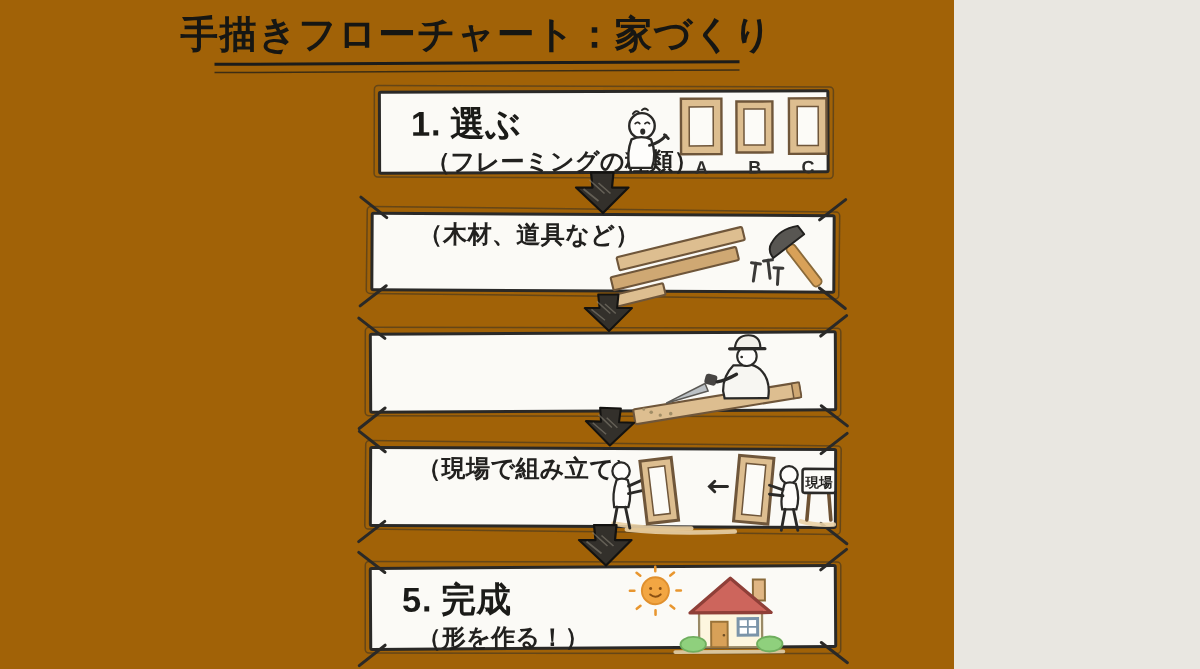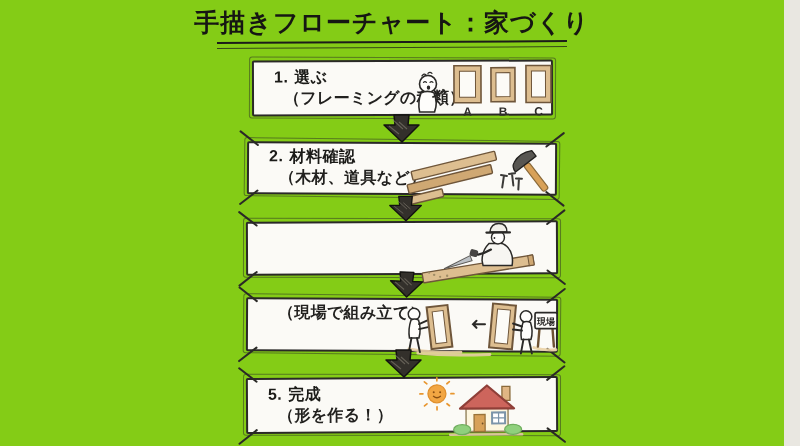--- a/index.html
+++ b/index.html
@@ -1,18 +1,18 @@
 <!DOCTYPE html>
 <html><head>
 <meta charset="utf-8">
 <style>
   html,body{margin:0;padding:0;background:#e9e7e1;}
   .page{
-    position:relative;width:784px;height:446px;overflow:hidden;
-    background:#84cc16;color:#232220;
+    position:relative;width:636px;height:446px;overflow:hidden;
+    background:#a16207;color:#232220;
     font-family:"Liberation Sans","DejaVu Sans",sans-serif;
   }
   .title{
     position:absolute;top:6px;left:50%;transform:translateX(-50%);
     font-size:25px;font-weight:700;letter-spacing:1px;white-space:nowrap;
     color:#161613;margin:0;
   }
   .title-underline{
     position:absolute;top:41px;left:50%;
     transform:translateX(-50%) rotate(-0.3deg);
@@ -26,21 +26,21 @@
   .step::before{
     content:"";position:absolute;inset:-5px;border:1.2px solid rgba(42,41,39,.5);
     border-radius:3px;transform:rotate(.4deg);pointer-events:none;
   }
   .s1{left:252px;top:60px;width:301px;height:56px;transform:rotate(-.2deg);}
   .s2{left:247px;top:142px;width:310px;height:53px;transform:rotate(.3deg);}
   .s3{left:246px;top:221px;width:312px;height:54px;transform:rotate(-.3deg);}
   .s4{left:246px;top:298px;width:312px;height:54px;transform:rotate(.25deg);}
   .s5{left:246px;top:377px;width:312px;height:56px;transform:rotate(-.35deg);}
   .txt{position:absolute;left:20px;top:3px;white-space:nowrap;}
-  .l1{font-size:16px;font-weight:700;letter-spacing:.5px;color:#1b1b18;}
+  .l1{font-size:23px;font-weight:700;letter-spacing:.5px;color:#1b1b18;}
   .l1 .num{margin-right:6px;}
   .l2{font-size:16px;font-weight:600;padding-left:10px;margin-top:0;letter-spacing:.3px;color:#22211f;}
   .tick{
     position:absolute;width:24px;height:2.2px;background:#2a2927;border-radius:2px;
   }
   .tick.tl{left:-12px;top:-6px;transform:rotate(38deg);}
   .tick.tr{right:-12px;top:-6px;transform:rotate(-38deg);}
   .tick.bl{left:-12px;bottom:-6px;transform:rotate(-38deg);}
   .tick.br{right:-12px;bottom:-6px;transform:rotate(38deg);}
   .arrow{position:absolute;z-index:3;overflow:visible;}
@@ -97,23 +97,20 @@
     <path d="M15 1 L30 1 L29 11 L40 11 L23 28 L5 11 L16 11 Z" fill="#33302b" stroke="#131210" stroke-width="1.5" stroke-linejoin="round"></path>
     <path d="M14 6 L24 15 M10 12 L20 20 M20 8 L28 15" stroke="rgba(150,143,130,.5)" stroke-width="1.1"></path>
   </svg>
 
   <section class="step s2">
     <div class="tick tl"></div>
     <div class="tick tr"></div>
     <div class="tick bl"></div>
     <div class="tick br"></div>
     <div class="txt">
-      <div class="l1">
-        <span class="num">2.</span><span>材料確認</span>
-      </div>
       <div class="l2">（木材、道具など）</div>
     </div>
     <svg class="icon" style="left:158px;top:1px;" width="148" height="52" viewBox="0 0 148 52">
       <g transform="rotate(-14 60 28)">
         <rect x="6" y="13" width="86" height="9" rx="1" fill="#ddbe90" stroke="#6f563a" stroke-width="1.4"></rect>
         <rect x="-1" y="25" width="86" height="9" rx="1" fill="#cfa873" stroke="#6f563a" stroke-width="1.4"></rect>
         <rect x="-4" y="37" width="36" height="8" rx="1" fill="#ddbe90" stroke="#6f563a" stroke-width="1.4"></rect>
       </g>
       <g stroke="#3b3a38" stroke-width="2" stroke-linecap="round">
         <g transform="translate(97,30) rotate(8)">

